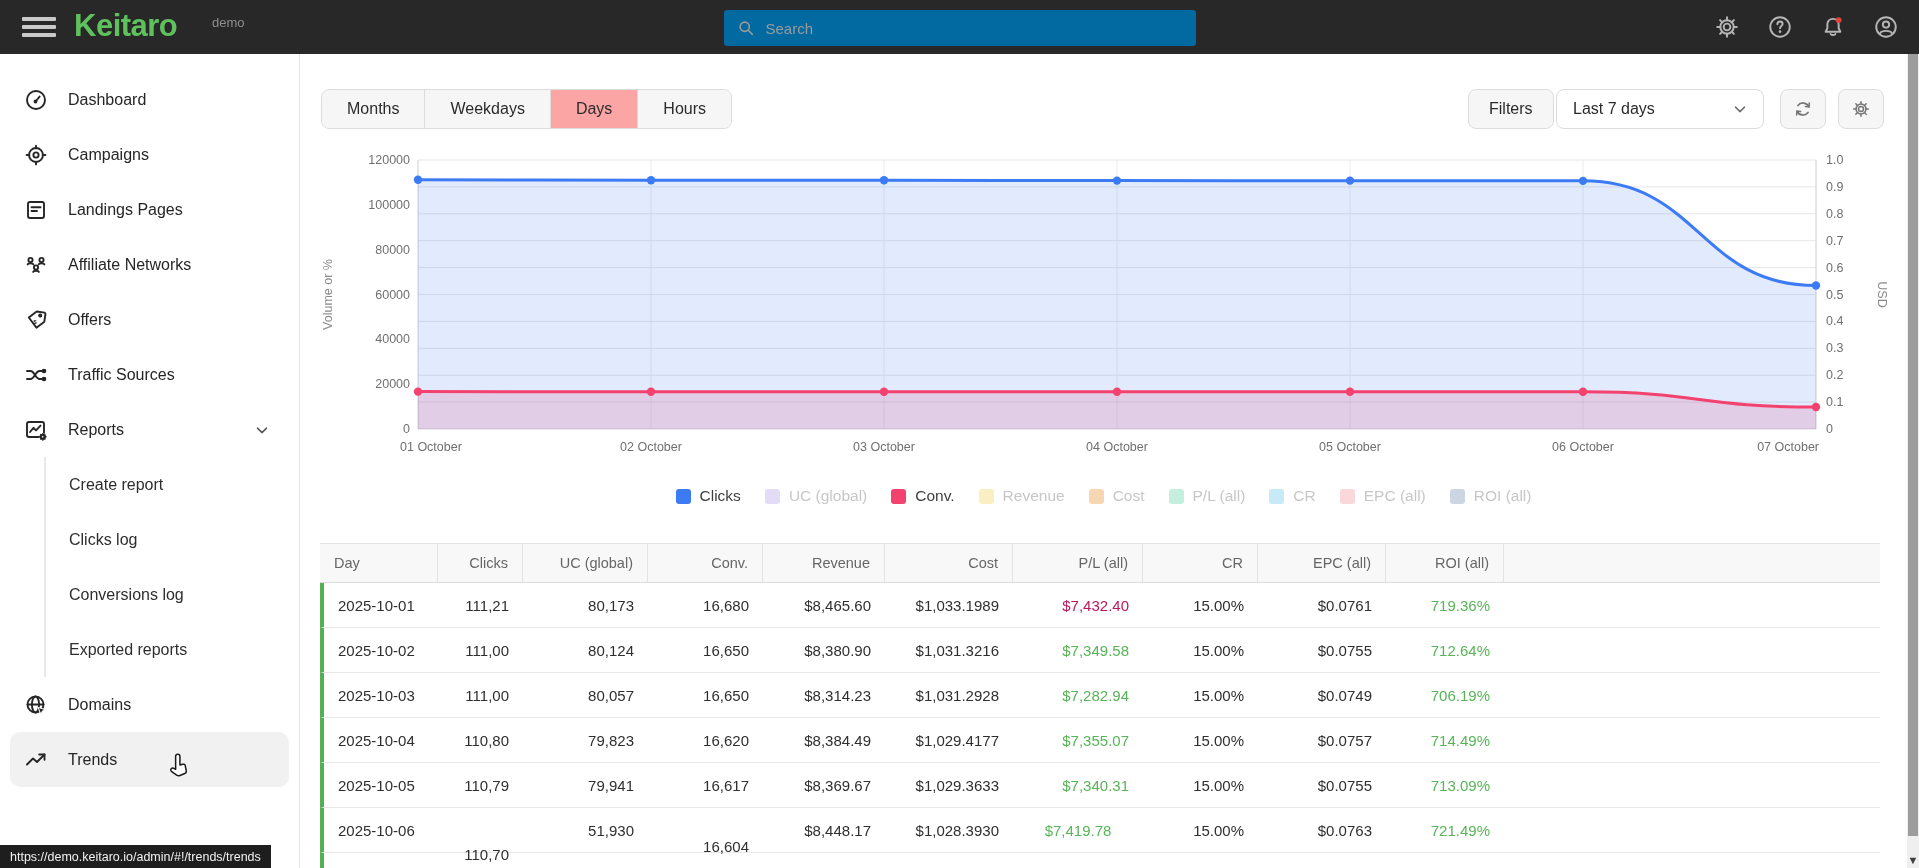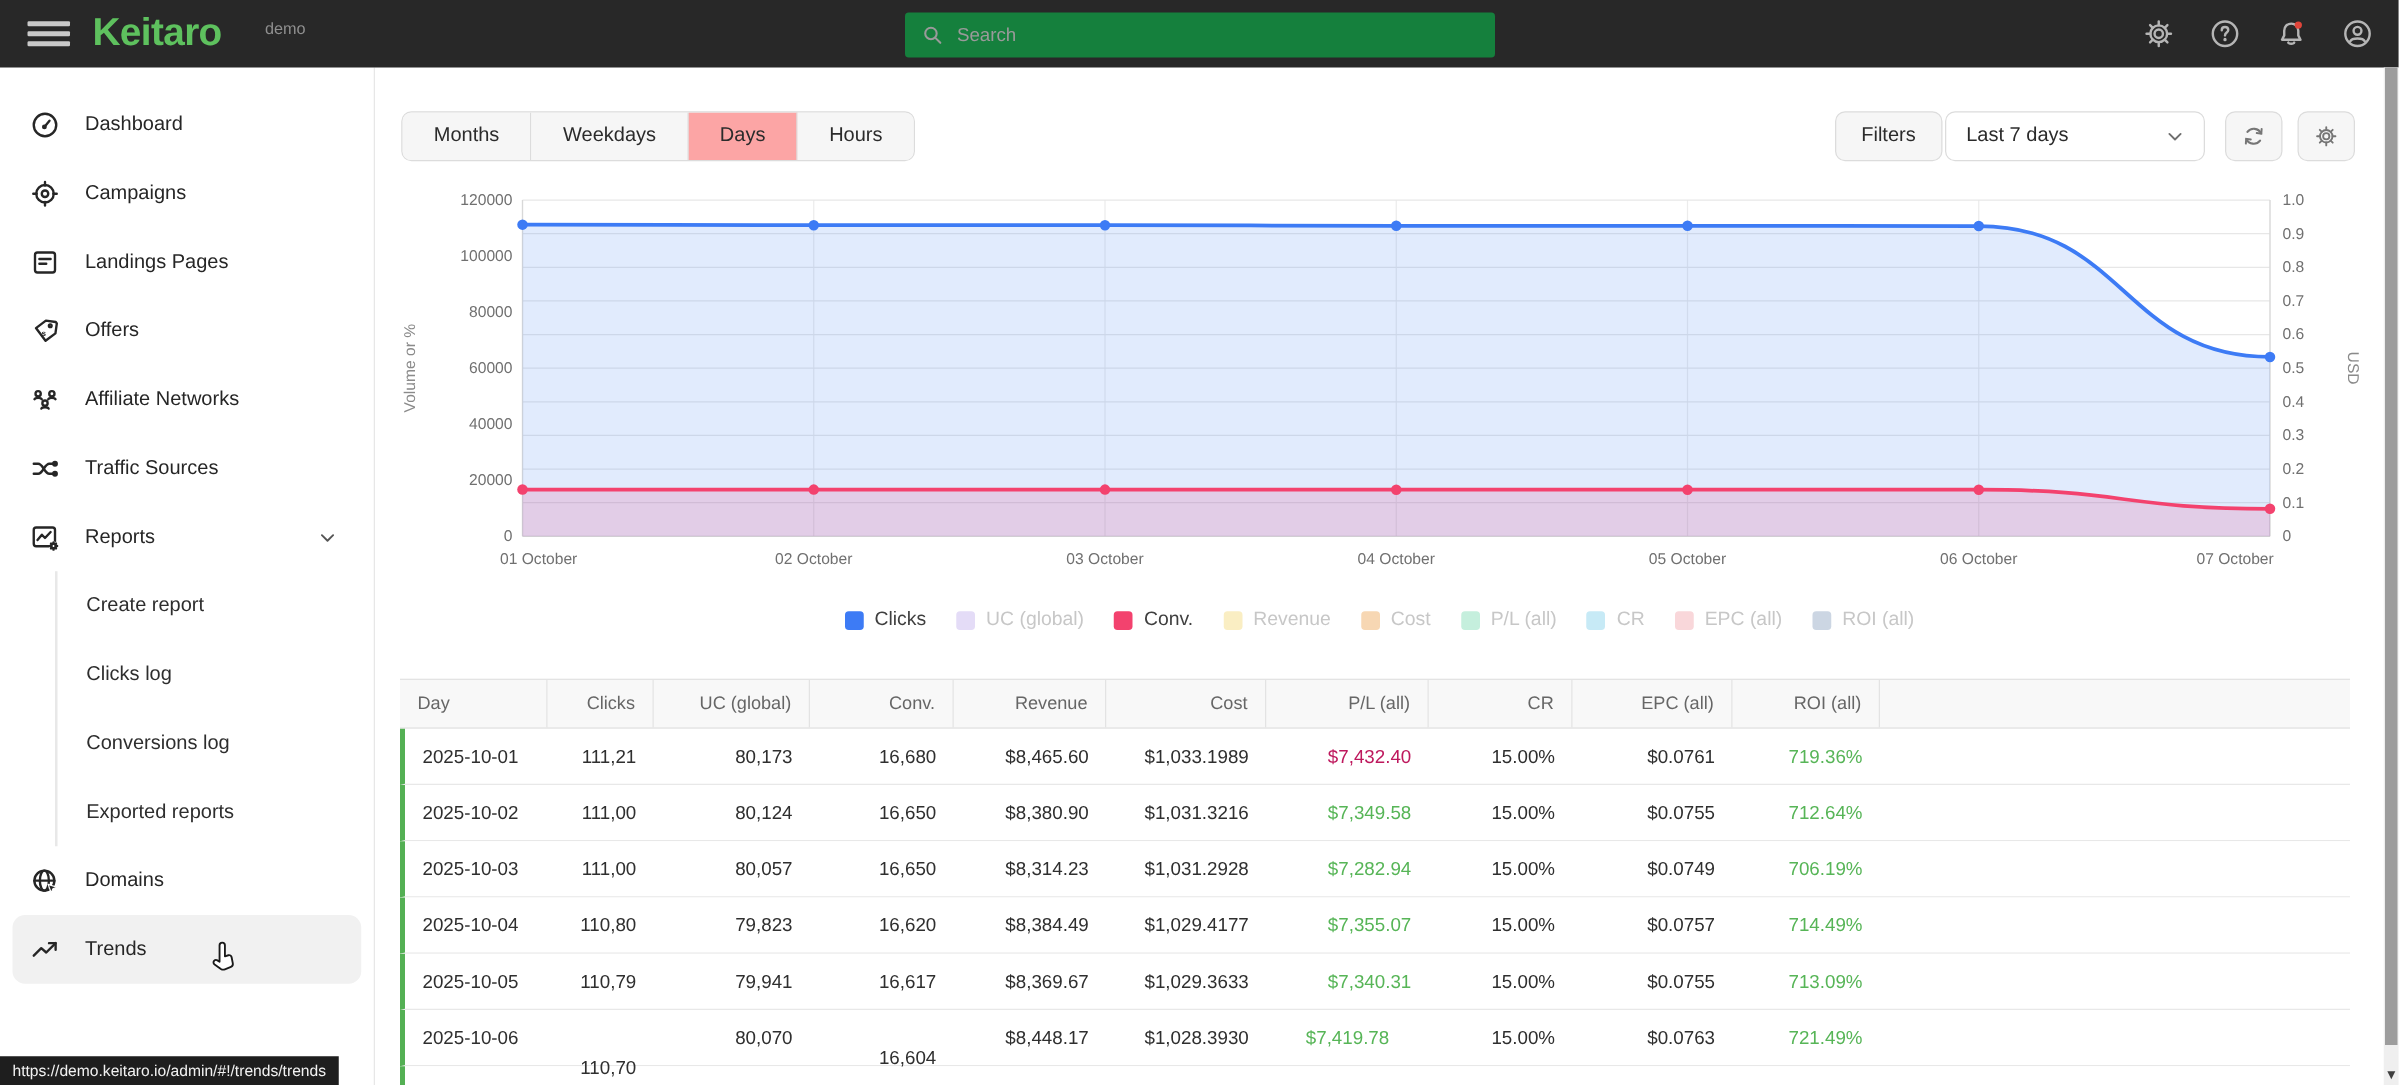--- a/index.html
+++ b/index.html
@@ -7,21 +7,21 @@
     font-family:"Liberation Sans","DejaVu Sans",sans-serif; }
   body { position:relative; }
 
   
   .topbar { position:absolute; left:0; top:0; width:1919px; height:54px; background:#282828; z-index:30; }
   .burger { position:absolute; left:22px; top:13px; width:34px; height:28px; cursor:pointer; }
   .burger span { display:block; height:4px; background:#c9c9c9; border-radius:1px; margin:4px 0; }
   .brand { position:absolute; left:74px; top:8px; font-size:31px; font-weight:bold; letter-spacing:-0.5px; }
   .brand-env { position:absolute; left:212px; top:15px; font-size:13px; color:#8f8f8f; }
   .searchbox { position:absolute; left:50%; transform:translateX(-50%); top:10px; width:472px; height:34px;
-    background:#15803d; border-radius:3px; display:flex; align-items:center; padding:18px 12px; }
+    background:#0369a1; border-radius:3px; display:flex; align-items:center; padding:18px 12px; }
   .searchbox input { flex:1; background:transparent; border:none; outline:none; color:#ddd; font-size:15px; margin-left:10px; }
   .searchbox input::placeholder { color:#9a9a9a; }
   .top-icons { position:absolute; right:20px; top:0; height:54px; display:flex; align-items:center; gap:27px; }
   .top-icons .tib { position:relative; width:26px; height:26px; cursor:pointer; }
 
   
   .sidebar { position:absolute; left:0; top:54px; width:300px; height:814px; background:#fff;
     border-right:1px solid #e7e7e7; padding-top:18px; z-index:5; }
   .side-item { height:55px; display:flex; align-items:center; padding-left:24px; gap:20px;
     font-size:16px; color:#262626; cursor:pointer; }
@@ -162,36 +162,36 @@
     <div class="side-item">
       <svg width="24" height="24" viewBox="0 0 24 24" fill="none" stroke="#262626" stroke-width="1.9" stroke-linecap="round" stroke-linejoin="round">
         <rect x="4" y="4" width="16" height="16" rx="2"></rect>
         <line x1="7.5" y1="9.2" x2="16.5" y2="9.2"></line>
         <line x1="7.5" y1="13" x2="13" y2="13"></line>
       </svg>
       <span class="lbl">Landings Pages</span>
     </div>
     <div class="side-item">
       <svg width="24" height="24" viewBox="0 0 24 24" fill="none" stroke="#262626" stroke-width="1.9" stroke-linecap="round" stroke-linejoin="round">
-        <path d="M4.5 10.5 L11.5 3.5 L19.5 3.5 L20.5 4.5 L20.5 12.5 L13.5 19.5 Z" transform="rotate(8 12 12)"></path>
-        <circle cx="16.2" cy="7.6" r="1.1"></circle>
-        <text x="9.2" y="16.2" font-size="6.5" fill="#262626" stroke="none" font-weight="bold">s</text>
-      </svg>
-      <span class="lbl">Offers</span>
-    </div>
-    <div class="side-item">
-      <svg width="24" height="24" viewBox="0 0 24 24" fill="none" stroke="#262626" stroke-width="1.9" stroke-linecap="round" stroke-linejoin="round">
         <circle cx="6.5" cy="7" r="2.1"></circle>
         <path d="M3.6 11.4 C4.2 9.9 8.8 9.9 9.4 11.4"></path>
         <circle cx="17.5" cy="7" r="2.1"></circle>
         <path d="M14.6 11.4 C15.2 9.9 19.8 9.9 20.4 11.4"></path>
         <circle cx="12" cy="14.5" r="2.1"></circle>
         <path d="M9.1 18.9 C9.7 17.4 14.3 17.4 14.9 18.9"></path>
       </svg>
       <span class="lbl">Affiliate Networks</span>
+    </div>
+    <div class="side-item">
+      <svg width="24" height="24" viewBox="0 0 24 24" fill="none" stroke="#262626" stroke-width="1.9" stroke-linecap="round" stroke-linejoin="round">
+        <path d="M4.5 10.5 L11.5 3.5 L19.5 3.5 L20.5 4.5 L20.5 12.5 L13.5 19.5 Z" transform="rotate(8 12 12)"></path>
+        <circle cx="16.2" cy="7.6" r="1.1"></circle>
+        <text x="9.2" y="16.2" font-size="6.5" fill="#262626" stroke="none" font-weight="bold">s</text>
+      </svg>
+      <span class="lbl">Offers</span>
     </div>
     <div class="side-item">
       <svg width="24" height="24" viewBox="0 0 24 24" fill="none" stroke="#262626" stroke-width="1.9" stroke-linecap="round" stroke-linejoin="round">
         <path d="M3 8 H6.5 C10.5 8 11.5 16 15.5 16 H18.5"></path>
         <path d="M3 16 H6.5 C10.5 16 11.5 8 15.5 8 H18.5"></path>
         <circle cx="20" cy="8" r="1.4" fill="#262626"></circle>
         <circle cx="20" cy="16" r="1.4" fill="#262626"></circle>
       </svg>
       <span class="lbl">Traffic Sources</span>
     </div>
@@ -460,21 +460,21 @@
       <div class="td" style="width: 128px;">$1,029.3633</div>
       <div class="td" style="width: 130px; color: rgb(87, 181, 87);">$7,340.31</div>
       <div class="td" style="width: 115px;">15.00%</div>
       <div class="td" style="width: 128px;">$0.0755</div>
       <div class="td" style="width: 118px; color: rgb(87, 181, 87);">713.09%</div>
       <div class="td fill"></div>
     </div>
     <div class="trow" style="border-left-color: rgb(84, 176, 84);">
       <div class="td left" style="width: 114px;">2025-10-06</div>
       <div class="td" style="width: 85px; margin-top: 48px;">110,70</div>
-      <div class="td" style="width: 125px;">80,070</div>
+      <div class="td" style="width: 125px;">51,930</div>
       <div class="td" style="width: 115px; margin-top: 32px;">16,604</div>
       <div class="td" style="width: 122px;">$8,448.17</div>
       <div class="td" style="width: 128px;">$1,028.3930</div>
       <div class="td" style="width: 130px; color: rgb(87, 181, 87); text-align: center;">$7,419.78</div>
       <div class="td" style="width: 115px;">15.00%</div>
       <div class="td" style="width: 128px;">$0.0763</div>
       <div class="td" style="width: 118px; color: rgb(87, 181, 87);">721.49%</div>
       <div class="td fill"></div>
     </div>
     <div class="trow" style="border-left-color: rgb(84, 176, 84);">

